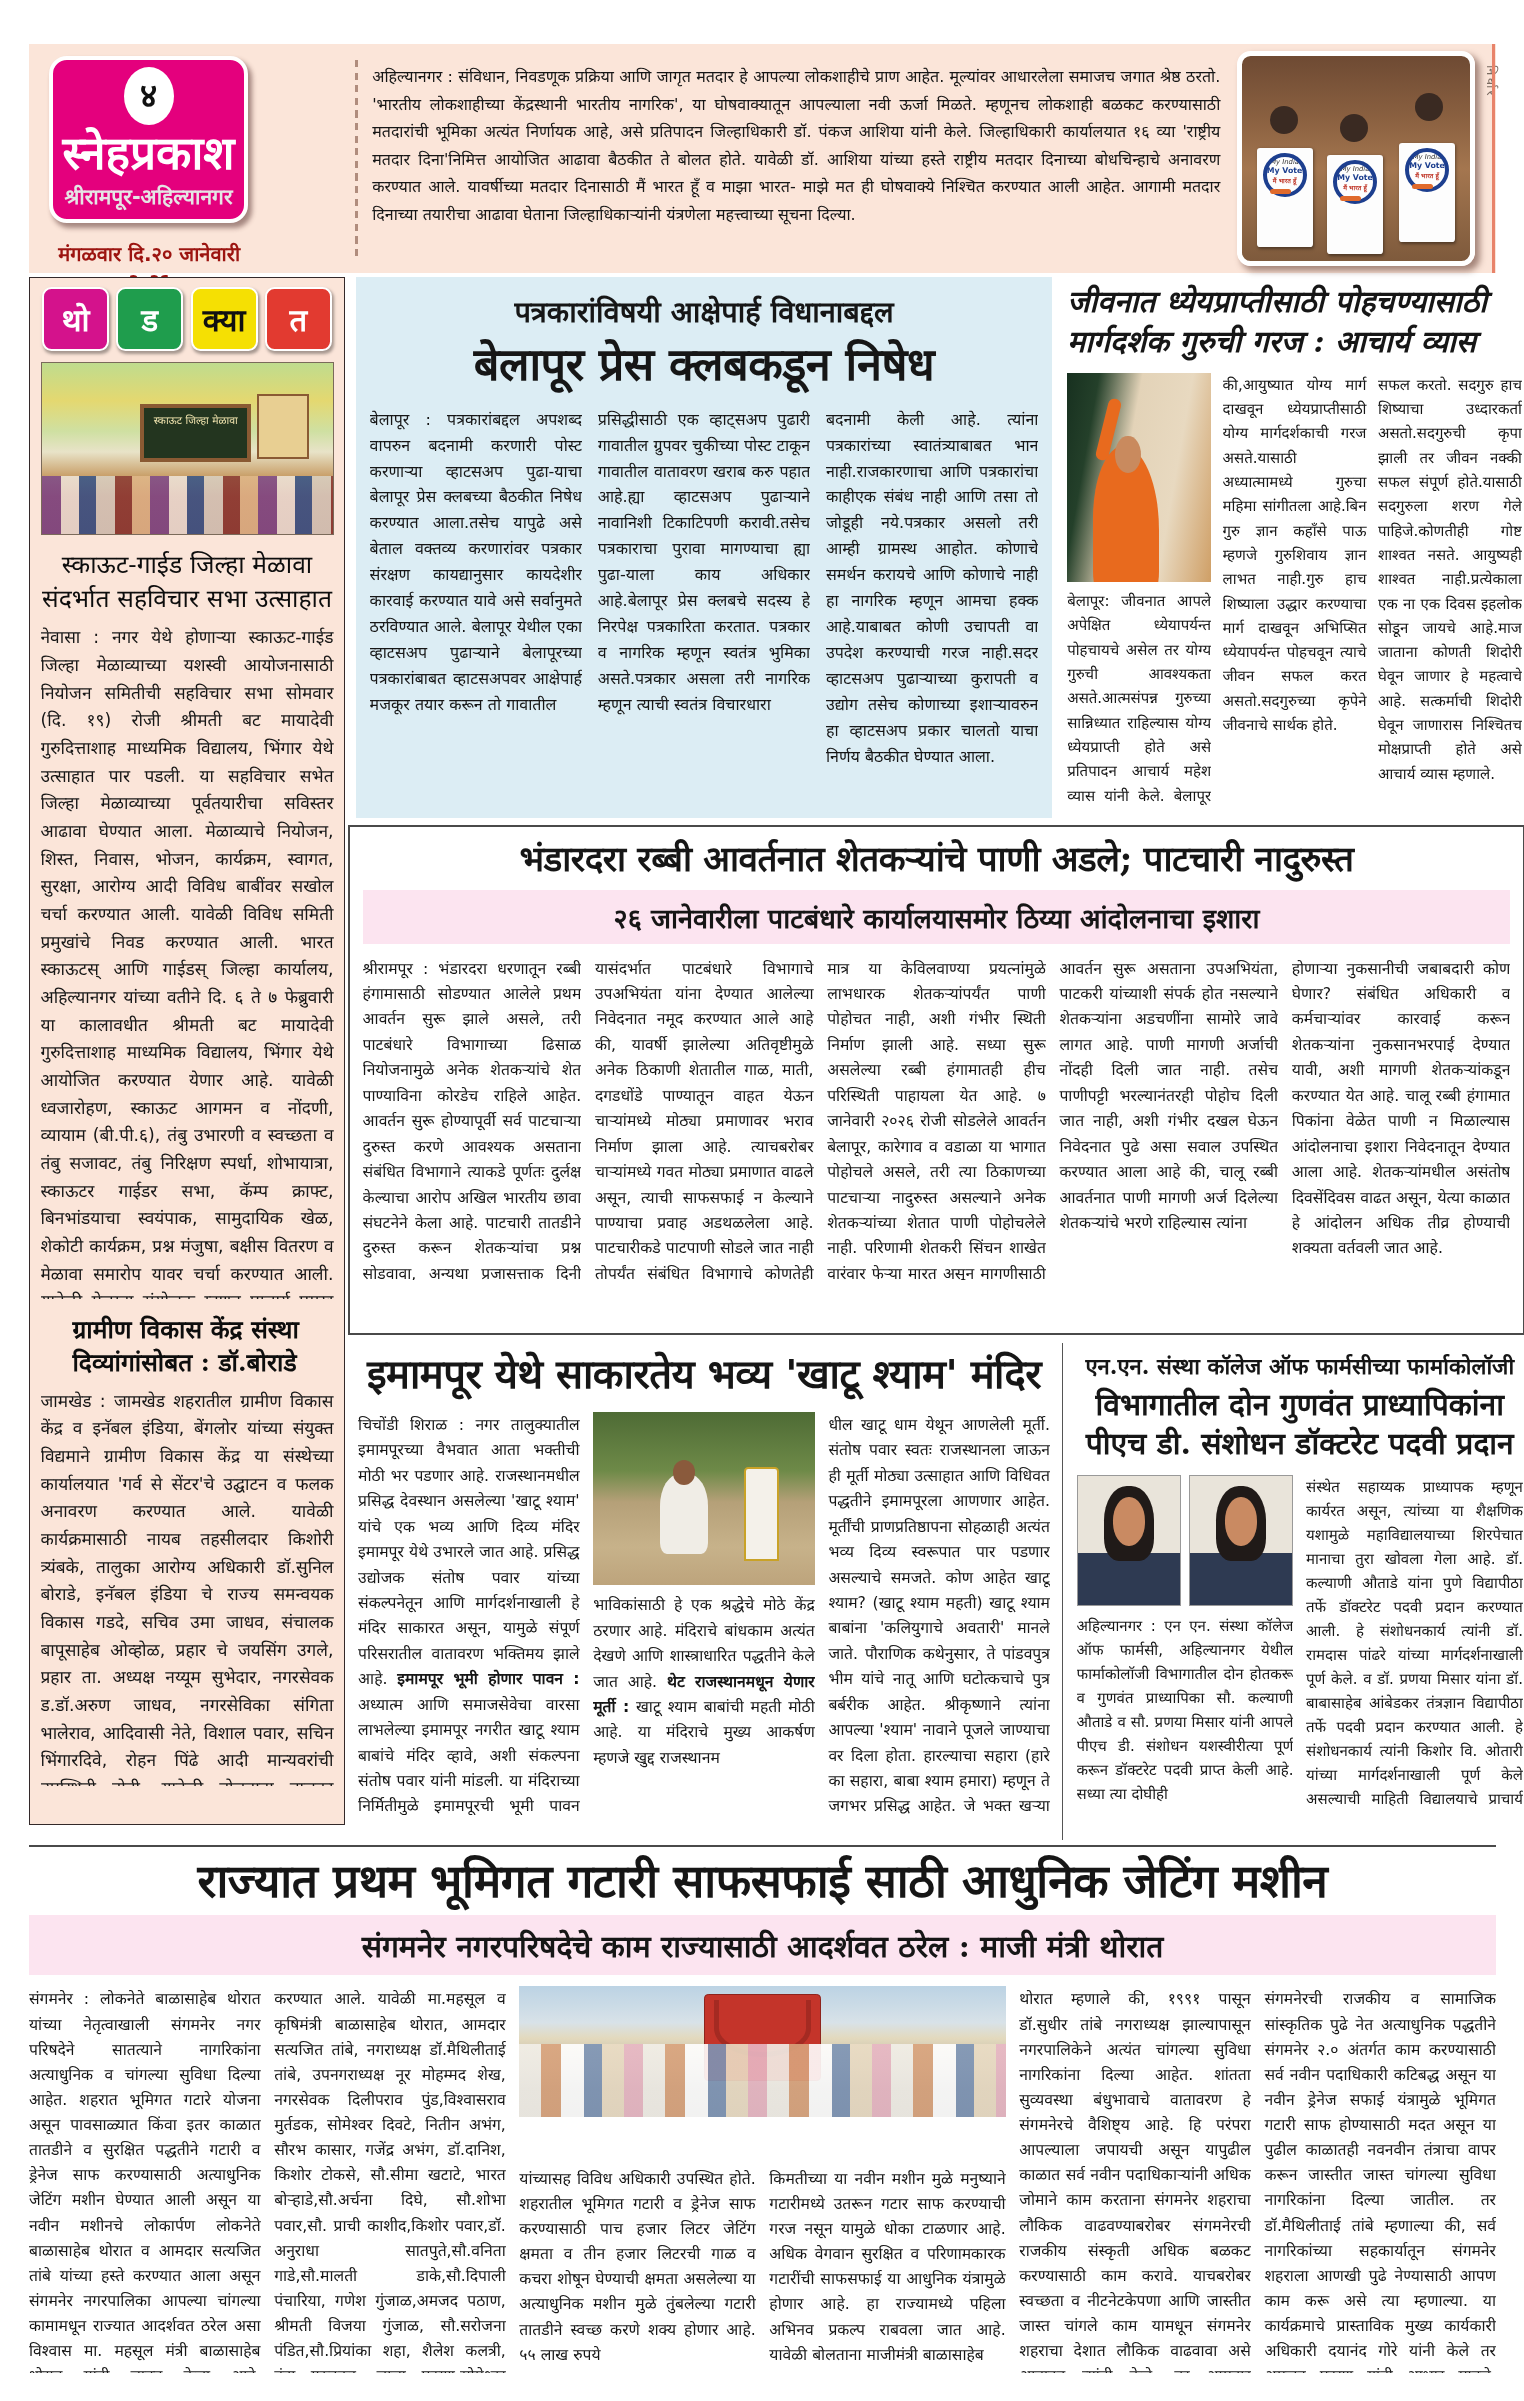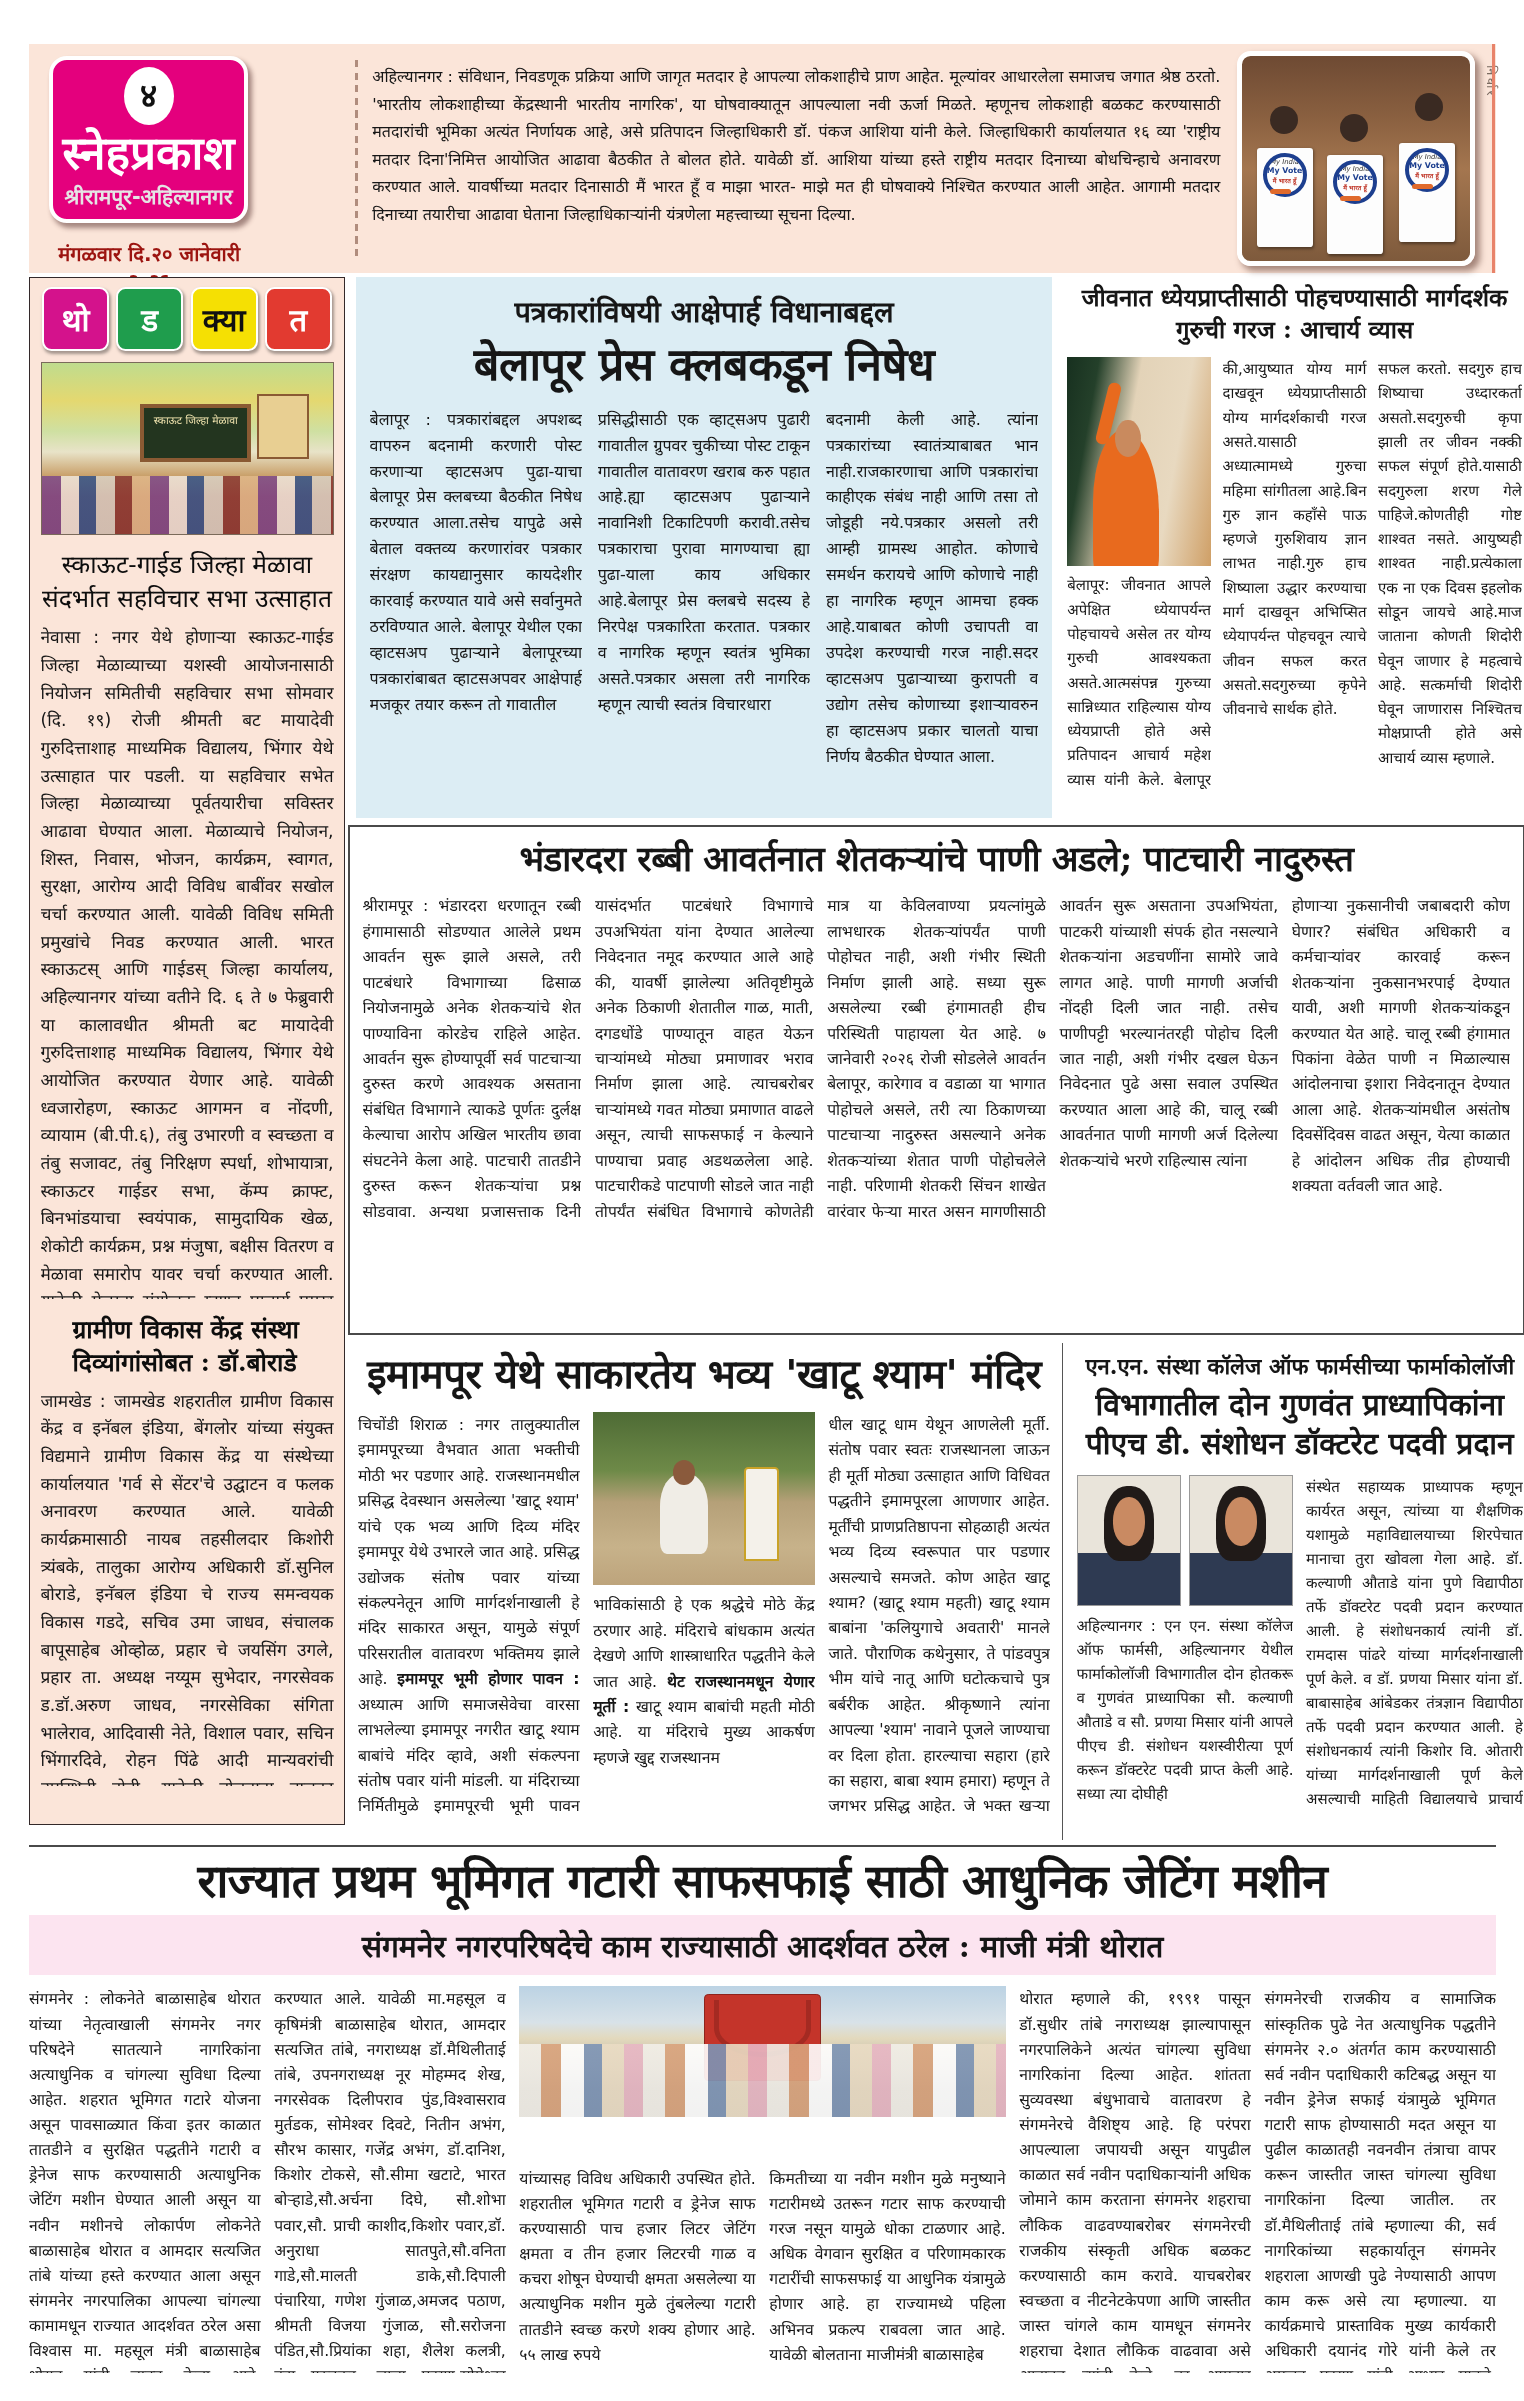--- a/index.html
+++ b/index.html
@@ -51,21 +51,21 @@
   
   .pressclub { left:356px; top:277px; width:696px; height:541px; background:#dcedf4; padding:13.6px 13.6px 0; overflow:hidden; }
   .pc-kicker { text-align:center; font-family:"DejaVu Serif", serif; font-weight:bold; font-size:29px; }
   .pc-headline { text-align:center; font-family:"DejaVu Serif", serif; font-weight:bold; font-size:45px; line-height:1.25; margin-top:7.3px; letter-spacing:-0.5px; }
   .cols { display:flex; gap:15.7px; margin-top:13.6px; }
   .col { flex:1 1 0; font-size:16px; line-height:1.62; text-align:justify; overflow:hidden; }
   .pc-cols .col { height:366px; }
 
   
   .guru { left:1062px; top:277px; width:463px; height:541px; padding:5.2px 3.1px 0 5.2px; overflow:hidden; }
-  .guru-headline { font-family:"DejaVu Serif", serif; font-weight:bold; font-size:24px; line-height:1.32; text-align:center; }
+  .guru-headline { font-family:"DejaVu Serif", serif; font-weight:bold; font-size:30px; line-height:1.32; text-align:left;font-style:italic; }
   .guru-cols { display:flex; gap:11.5px; margin-top:11.5px; }
   .guru-cols .col { font-size:15px; height:434px; }
   .photo-guru { height:209px; margin-bottom:7.3px; position:relative; overflow:hidden;
      background:linear-gradient(100deg,#17301f 0%, #24402a 18%, #e3d3b8 42%, #e8d9c0 70%, #cf9f66 100%); }
   .guru-fig { position:absolute; left:18%; bottom:-10%; width:46%; height:75%; background:#e86a1e; border-radius:46% 54% 20% 20%; }
   .guru-headc { position:absolute; left:33%; bottom:52%; width:18%; height:18%; background:#c98a5e; border-radius:50%; }
   .guru-arm { position:absolute; left:24%; bottom:58%; width:9%; height:30%; background:#e86a1e; border-radius:6.3px; transform:rotate(14deg); }
 
   
   .bhandar { left:348px; top:825px; width:1177px; height:510px; background:#ffffff; border:2.1px solid #4a4a4a; padding:9.4px 12.6px 0; overflow:hidden; }
@@ -209,20 +209,21 @@
         </div>
         <span>बेलापूर: जीवनात आपले अपेक्षित ध्येयापर्यन्त पोहचायचे असेल तर योग्य गुरुची आवश्यकता असते.आत्मसंपन्न गुरुच्या सान्निध्यात राहिल्यास योग्य ध्येयप्राप्ती होते असे प्रतिपादन आचार्य महेश व्यास यांनी केले. बेलापूर गोशाळा येथील भागावत कथेचे चौथे पुष्प गुंफताना आचार्य महेश व्यास यांनी गुरुचा महिमा विशद केला.ते म्हणाले</span>
       </div>
       <div class="col">की,आयुष्यात योग्य मार्ग दाखवून ध्येयप्राप्तीसाठी योग्य मार्गदर्शकाची गरज असते.यासाठी अध्यात्मामध्ये गुरुचा महिमा सांगीतला आहे.बिन गुरु ज्ञान कहाँसे पाऊ म्हणजे गुरुशिवाय ज्ञान लाभत नाही.गुरु हाच शिष्याला उद्धार करण्याचा मार्ग दाखवून अभिप्सित ध्येयापर्यन्त पोहचवून त्याचे जीवन सफल करत असतो.सदगुरुच्या कृपेने जीवनाचे सार्थक होते.</div>
       <div class="col">सफल करतो. सदगुरु हाच शिष्याचा उध्दारकर्ता असतो.सदगुरुची कृपा झाली तर जीवन नक्की सफल संपूर्ण होते.यासाठी सदगुरुला शरण गेले पाहिजे.कोणतीही गोष्ट शाश्वत नसते. आयुष्यही शाश्वत नाही.प्रत्येकाला एक ना एक दिवस इहलोक सोडून जायचे आहे.माज जाताना कोणती शिदोरी घेवून जाणार हे महत्वाचे आहे. सत्कर्माची शिदोरी घेवून जाणारास निश्चितच मोक्षप्राप्ती होते असे आचार्य व्यास म्हणाले.</div>
     </div>
   </div>
 
   <div class="abs bhandar">
     <div class="bh-headline">भंडारदरा रब्बी आवर्तनात शेतकऱ्यांचे पाणी अडले; पाटचारी नादुरुस्त</div>
+    <div class="bh-subhead">२६ जानेवारीला पाटबंधारे कार्यालयासमोर ठिय्या आंदोलनाचा इशारा</div>
     <div class="cols bh-cols">
       <div class="col">श्रीरामपूर : भंडारदरा धरणातून रब्बी हंगामासाठी सोडण्यात आलेले प्रथम आवर्तन सुरू झाले असले, तरी पाटबंधारे विभागाच्या ढिसाळ नियोजनामुळे अनेक शेतकऱ्यांचे शेत पाण्याविना कोरडेच राहिले आहेत. आवर्तन सुरू होण्यापूर्वी सर्व पाटचाऱ्या दुरुस्त करणे आवश्यक असताना संबंधित विभागाने त्याकडे पूर्णतः दुर्लक्ष केल्याचा आरोप अखिल भारतीय छावा संघटनेने केला आहे. पाटचारी तातडीने दुरुस्त करून शेतकऱ्यांचा प्रश्न सोडवावा, अन्यथा प्रजासत्ताक दिनी म्हणजेच २६ जानेवारी २०२६ रोजी पाटबंधारे कार्यालयासमोर ठिय्या आंदोलन छेडले जाईल, असा इशारा संघटनेचे जिल्हाध्यक्ष नितीन पटारे यांनी दिला आहे.</div>
       <div class="col">यासंदर्भात पाटबंधारे विभागाचे उपअभियंता यांना देण्यात आलेल्या निवेदनात नमूद करण्यात आले आहे की, यावर्षी झालेल्या अतिवृष्टीमुळे अनेक ठिकाणी शेतातील गाळ, माती, दगडधोंडे पाण्यातून वाहत येऊन चाऱ्यांमध्ये मोठ्या प्रमाणावर भराव निर्माण झाला आहे. त्याचबरोबर चाऱ्यांमध्ये गवत मोठ्या प्रमाणात वाढले असून, त्याची साफसफाई न केल्याने पाण्याचा प्रवाह अडथळलेला आहे. पाटचारीकडे पाटपाणी सोडले जात नाही तोपर्यंत संबंधित विभागाचे कोणतेही लक्ष राहत नाही. पाटात पाणी दिसू लागल्यानंतरच जेसीबीचा शोध घेऊन एखाद-दुसऱ्या ठिकाणी तात्पुरती दुरुस्ती केली जाते.</div>
       <div class="col">मात्र या केविलवाण्या प्रयत्नांमुळे लाभधारक शेतकऱ्यांपर्यंत पाणी पोहोचत नाही, अशी गंभीर स्थिती निर्माण झाली आहे. सध्या सुरू असलेल्या रब्बी हंगामातही हीच परिस्थिती पाहायला येत आहे. ७ जानेवारी २०२६ रोजी सोडलेले आवर्तन बेलापूर, कारेगाव व वडाळा या भागात पोहोचले असले, तरी त्या ठिकाणच्या पाटचाऱ्या नादुरुस्त असल्याने अनेक शेतकऱ्यांच्या शेतात पाणी पोहोचलेले नाही. परिणामी शेतकरी सिंचन शाखेत वारंवार फेऱ्या मारत असून मागणीसाठी ७ नंबरचा अर्ज भरून गेले असता सिंचन शाखेत अनेकदा कर्मचारी उपस्थित नसतात.</div>
       <div class="col">आवर्तन सुरू असताना उपअभियंता, पाटकरी यांच्याशी संपर्क होत नसल्याने शेतकऱ्यांना अडचणींना सामोरे जावे लागत आहे. पाणी मागणी अर्जाची नोंदही दिली जात नाही. तसेच पाणीपट्टी भरल्यानंतरही पोहोच दिली जात नाही, अशी गंभीर दखल घेऊन निवेदनात पुढे असा सवाल उपस्थित करण्यात आला आहे की, चालू रब्बी आवर्तनात पाणी मागणी अर्ज दिलेल्या शेतकऱ्यांचे भरणे राहिल्यास त्यांना</div>
       <div class="col">होणाऱ्या नुकसानीची जबाबदारी कोण घेणार? संबंधित अधिकारी व कर्मचाऱ्यांवर कारवाई करून शेतकऱ्यांना नुकसानभरपाई देण्यात यावी, अशी मागणी शेतकऱ्यांकडून करण्यात येत आहे. चालू रब्बी हंगामात पिकांना वेळेत पाणी न मिळाल्यास आंदोलनाचा इशारा निवेदनातून देण्यात आला आहे. शेतकऱ्यांमधील असंतोष दिवसेंदिवस वाढत असून, येत्या काळात हे आंदोलन अधिक तीव्र होण्याची शक्यता वर्तवली जात आहे.</div>
     </div>
   </div>
 
   <div class="abs khatu">

